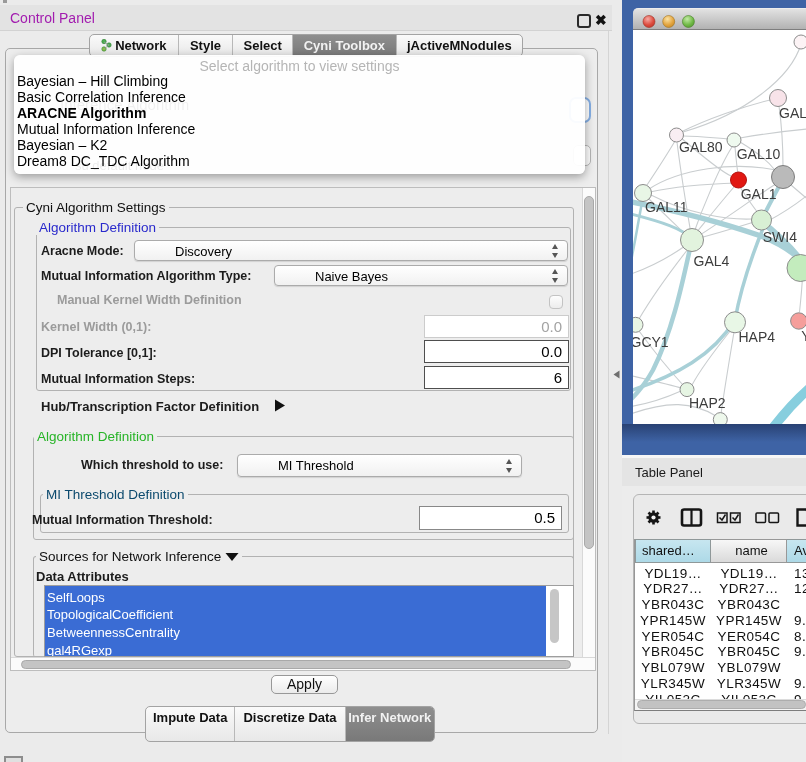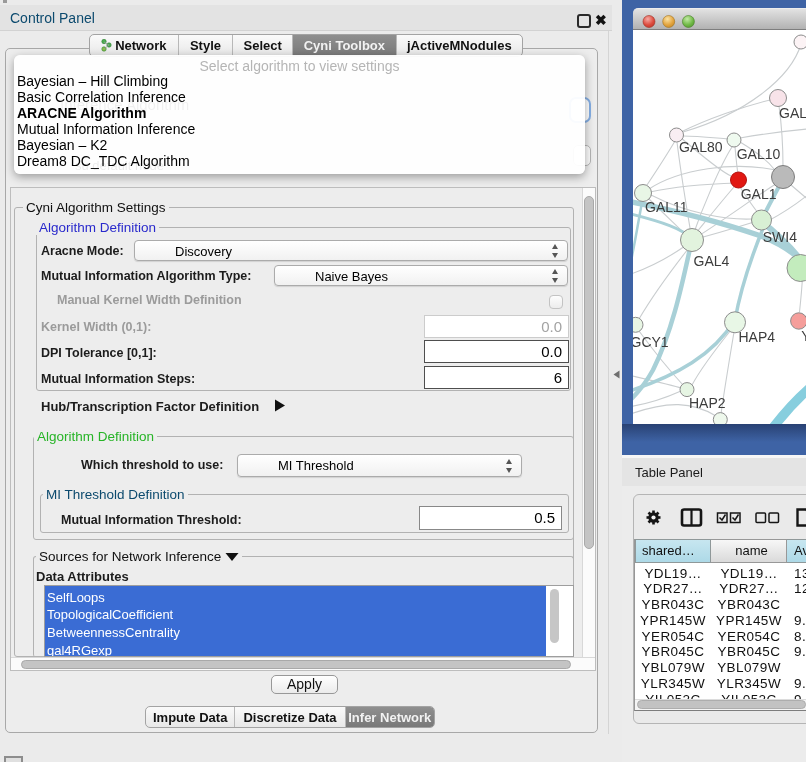--- a/index.html
+++ b/index.html
@@ -20,21 +20,21 @@
 .tabstrip .seg { font-size:13px; font-weight:bold; color:#111; padding:3px 0; text-align:center; border-right:1px solid #b8b8b8; white-space:nowrap; }
 .tabstrip .seg:last-child { border-right:none; }
 .tabstrip .sel { background:linear-gradient(#8f8f8f,#797979); color:#f2f2f2; font-weight:bold; }
 </style>
 </head>
 <body>
 
 <div class="abs" style="left:0;top:0;width:622px;height:762px;background:#ebebeb;"></div>
 <div class="abs" style="left:3px;top:0;width:4px;height:3px;background:#9a9a9a;"></div>
 <div class="abs" style="left:0;top:5px;width:612px;height:26px;background:#e3e3e3;border-bottom:1px solid #d2d2d2;"></div>
-<div class="abs" style="left:10px;top:10px;font-size:14px;color:#0c4a6e;">Control Panel</div>
+<div class="abs" style="left:10px;top:10px;font-size:14px;color:#a21caf;">Control Panel</div>
 
 <div class="abs" style="left:577px;top:14px;width:14px;height:14px;border:2px solid #2a2a2a;border-radius:3px;"></div>
 <div class="abs" style="left:595px;top:12px;font-size:14px;font-weight:bold;color:#111;">✖</div>
 
 <div class="abs" style="left:5px;top:48px;width:593px;height:685px;border:1px solid #a8a8a8;border-radius:5px;background:#ededed;"></div>
 <div class="abs" style="left:608px;top:31px;width:1px;height:703px;background:#d4d4d4;"></div>
 
 <div class="tabstrip" style="left:89px;top:34px;width:434px;height:23px;">
   <div class="seg" style="width:89px;">
     <svg width="11" height="13" viewBox="0 0 11 13" style="vertical-align:-2px;margin-right:3px;">
@@ -92,21 +92,21 @@
 
 <div class="lbl" style="left:81px;top:458px;">Which threshold to use:</div>
 <div class="combo" style="left:237px;top:454px;width:285px;height:23px;">
     <span class="t">MI Threshold</span>
     <span class="spin"></span>
   </div>
 
 <div class="grp" style="left:40px;top:494px;width:529px;height:39px;"></div>
 <div class="gtitle" style="left:43px;top:487px;color:#0c4a6e;">MI Threshold Definition</div>
 
-<div class="lbl" style="left:61px;top:513px;">Mutual Information Threshold:</div>
+<div class="lbl" style="left:32px;top:513px;">Mutual Information Threshold:</div>
 <div class="inp" style="left:419px;top:506px;width:143px;height:24px;border:1px solid #888;line-height:22px;">0.5</div>
 
 <div class="grp" style="left:33px;top:556px;width:541px;height:101px;border-bottom:none;"></div>
 <div class="gtitle" style="left:36px;top:549px;color:#111;">Sources for Network Inference <svg style="vertical-align:-1px;" width="14" height="10">
       <polygon points="0.5,1 13.5,1 7,9" fill="#111"></polygon>
     </svg></div>
 
 <div class="lbl" style="left:36px;top:569px;font-size:13px;">Data Attributes</div>
 
 <div class="abs" style="left:44px;top:585px;width:530px;height:72px;border:1px solid #9e9e9e;background:#fff;overflow:hidden;">
@@ -115,21 +115,21 @@
   <div class="abs" style="left:505px;top:3px;width:9px;height:54px;background:#c6c6c6;border-radius:5px;"></div>
 </div>
 
 <div class="abs" style="left:582px;top:188px;width:13px;height:469px;background:#fbfbfb;border-left:1px solid #d8d8d8;"></div>
 <div class="abs" style="left:584px;top:196px;width:10px;height:353px;background:#c4c4c4;border:1px solid #a9a9a9;border-radius:6px;"></div>
 <div class="abs" style="left:11px;top:657px;width:584px;height:13px;background:#fbfbfb;border-top:1px solid #d8d8d8;"></div>
 <div class="abs" style="left:21px;top:659.5px;width:550px;height:9px;background:#c4c4c4;border:1px solid #a9a9a9;border-radius:5px;"></div>
 
 <div class="abs" style="left:271px;top:675px;width:67px;height:19px;background:linear-gradient(#ffffff,#ebebeb);border:1px solid #989898;border-radius:5px;text-align:center;font-size:14px;line-height:17px;color:#111;">Apply</div>
 
-<div class="tabstrip" style="left:145px;top:706px;width:290px;height:22px;">
+<div class="tabstrip" style="left:145px;top:706px;width:290px;height:36px;">
   <div class="seg" style="width:90px;">Impute Data</div>
   <div class="seg" style="width:111px;">Discretize Data</div>
   <div class="seg sel" style="width:89px;">Infer Network</div>
 </div>
 
 <div class="abs" style="left:4px;top:756px;width:19px;height:14px;background:#e0e0e0;border:2px solid #8d8d8d;"></div>
 
 <svg class="abs" style="left:613px;top:370px;" width="7" height="9">
     <polygon points="6.5,0.5 6.5,8.5 0.5,4.5" fill="#6f6f6f"></polygon>
   </svg>

